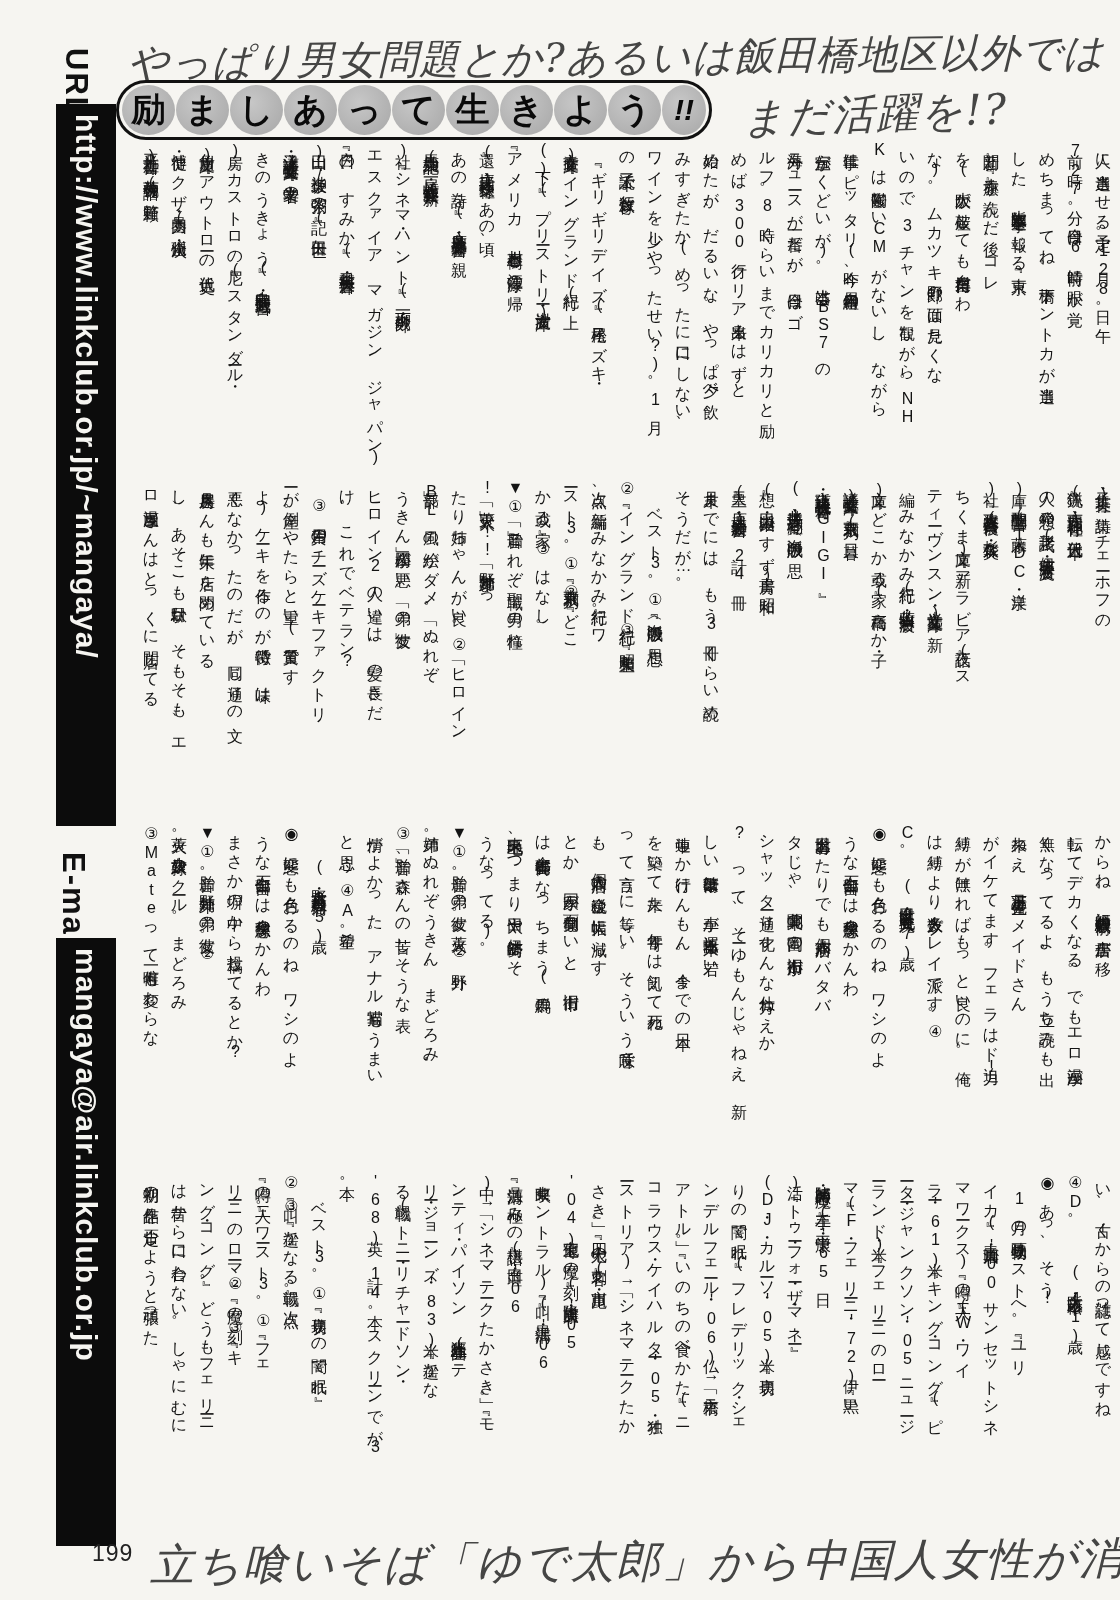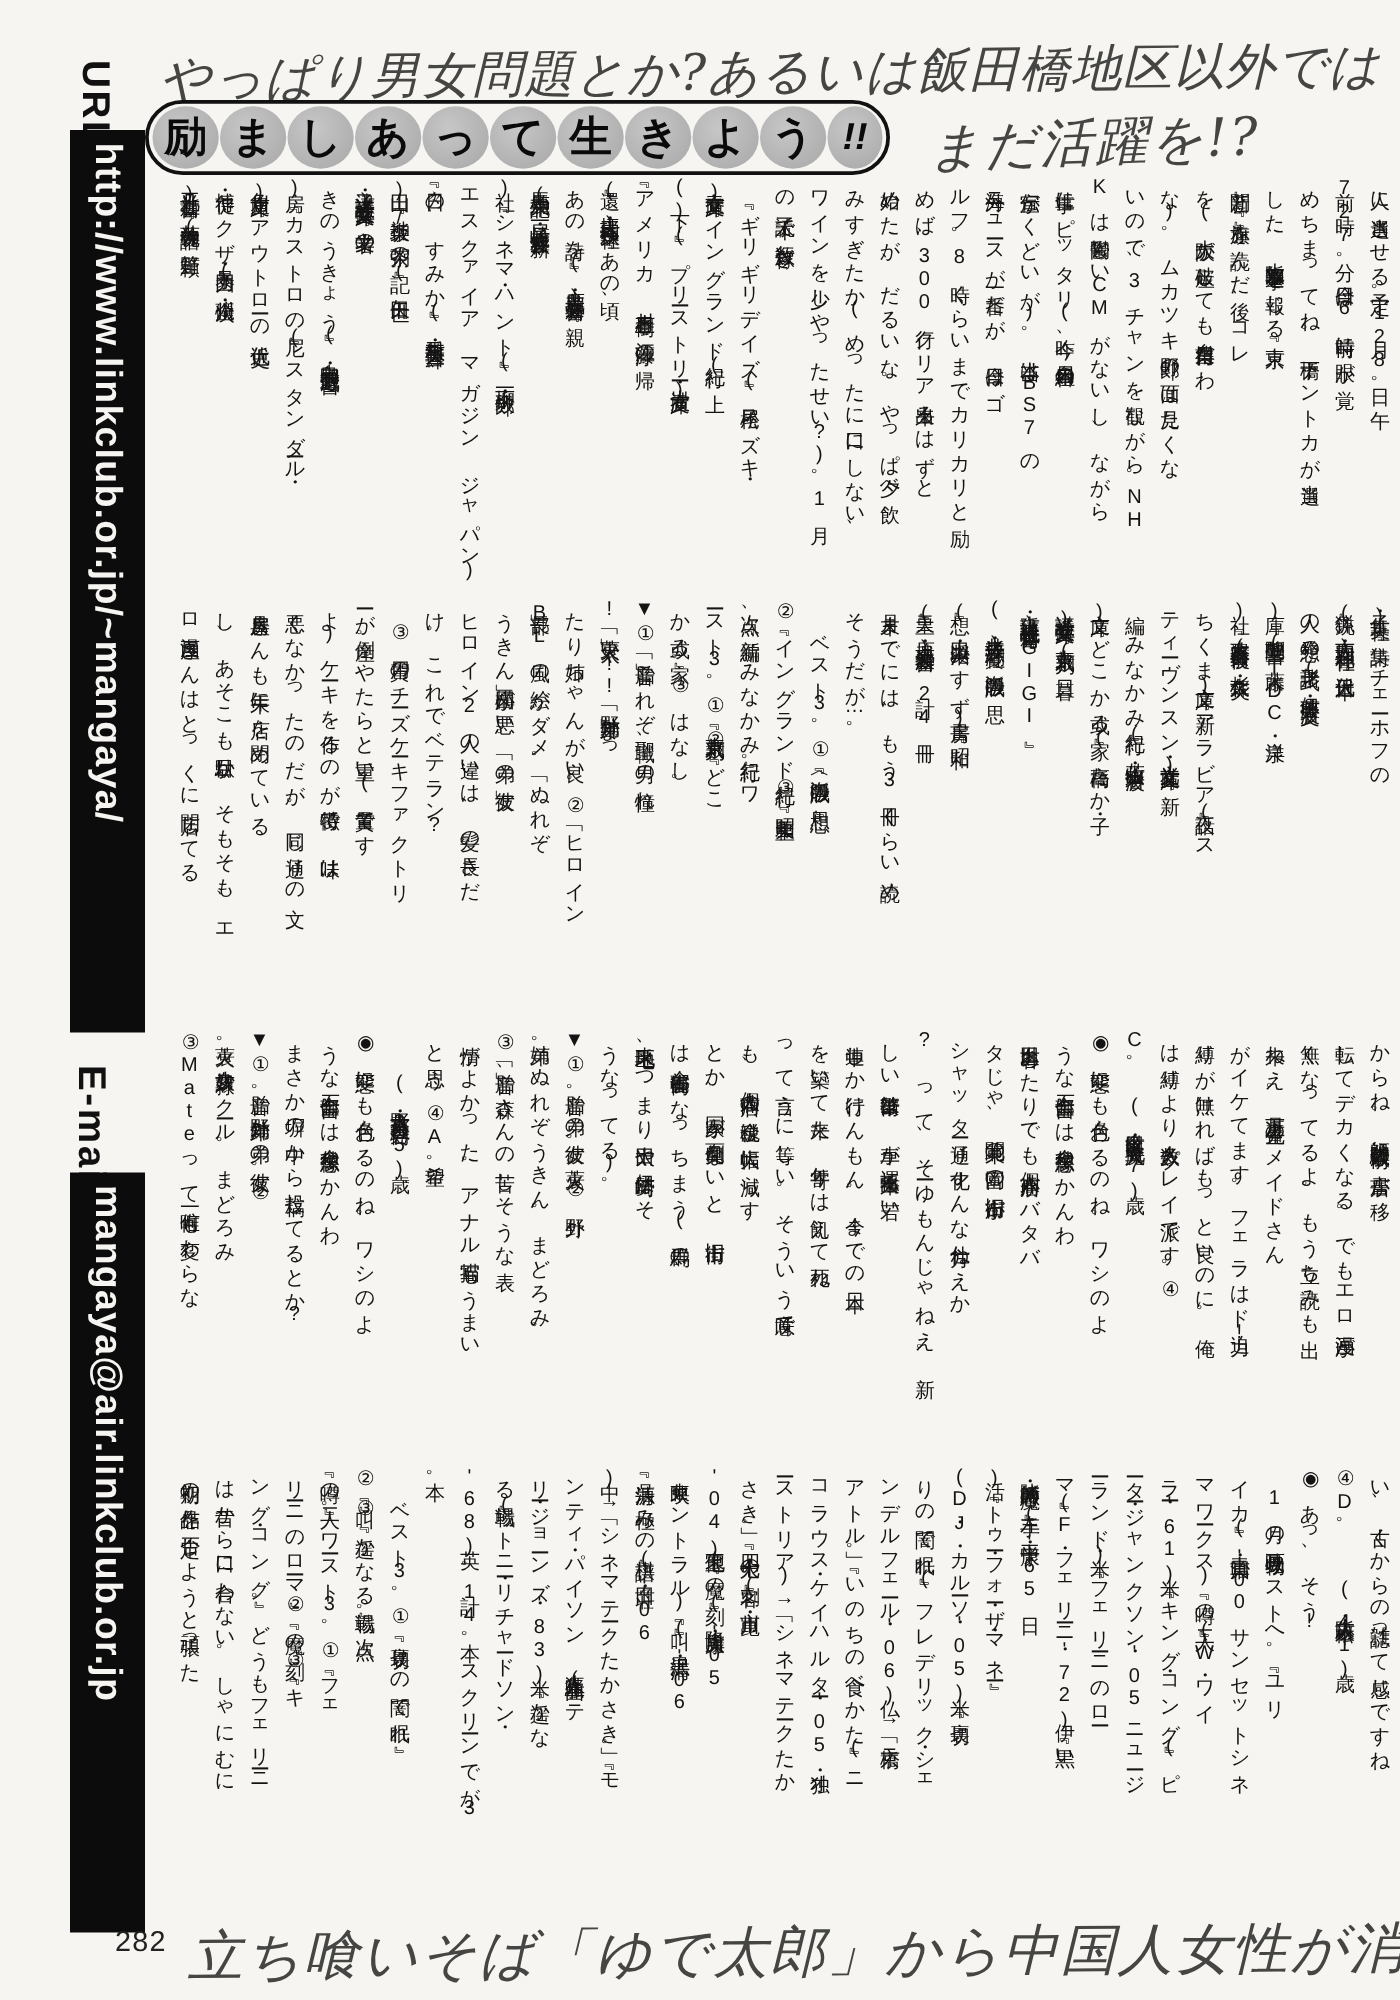--- a/index.html
+++ b/index.html
@@ -255,16 +255,16 @@
 '68英)。計14本。スクリーンでが3
 本。
 　ベスト3。①『裏切りの闇で眠れ』
 ②『叫』③『遥かなる戦場』。次点、
 『噂の二人』。ワースト3。①『フェ
 リーニのローマ』②『魔の刻』③『キ
 ング・コング』。どうもフェリーニ
 は昔から口に合わない。しゃにむに
 初期の作品を否定しようと頑張った</div>
 
-  <div id="page-number">282</div>
+  <div id="page-number">199</div>
   <div class="handwrite" id="hw-bottom">立ち喰いそば「ゆで太郎」から中国人女性が消えた。又</div>
 
 </div>
 
 </body></html>

